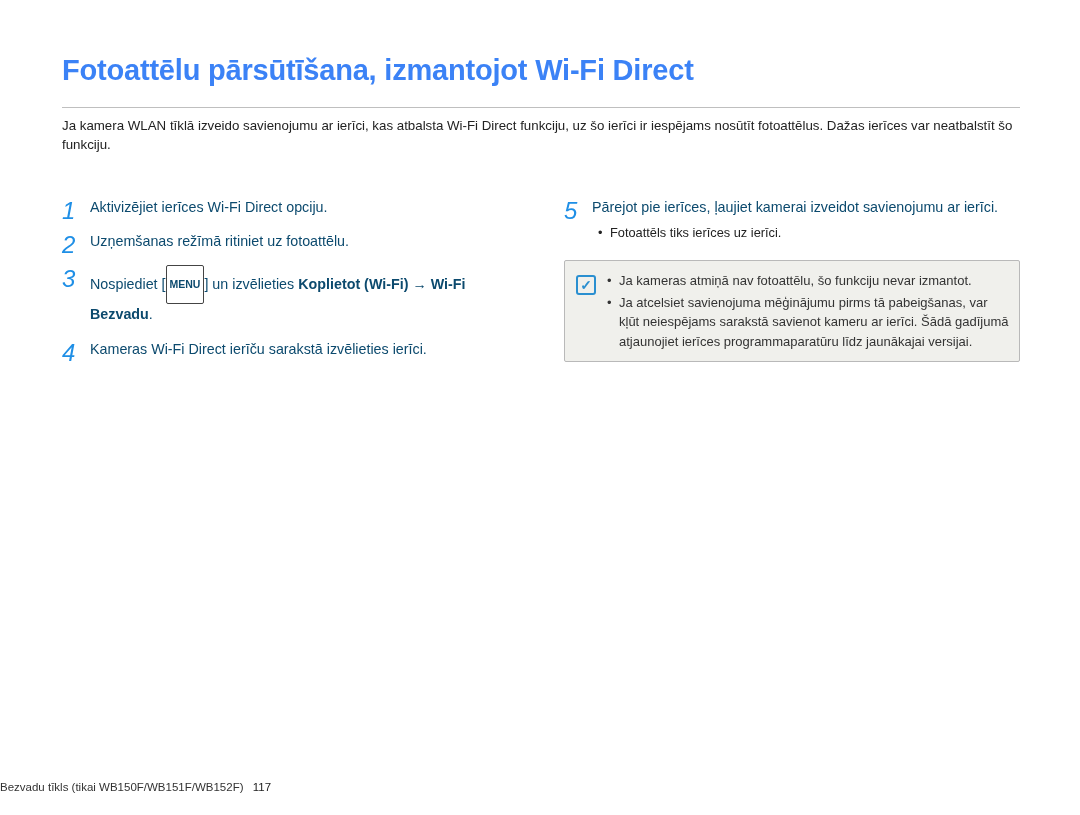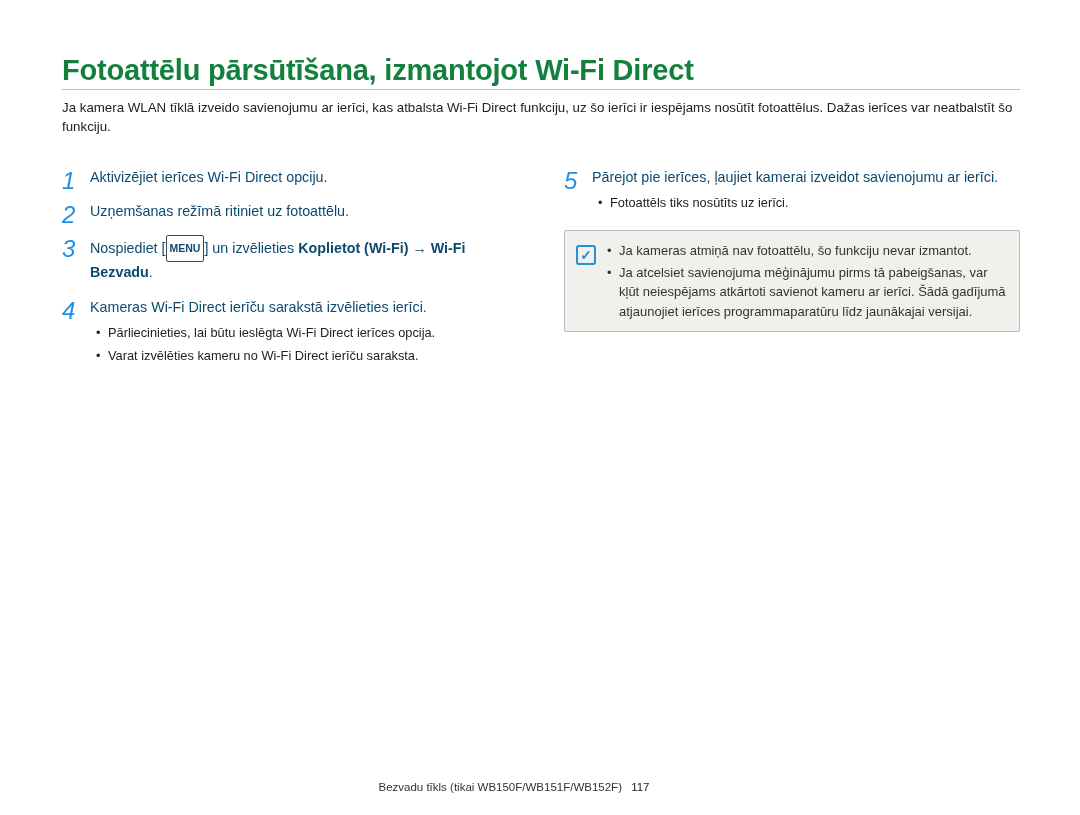--- a/index.html
+++ b/index.html
@@ -1,40 +1,40 @@
 <!DOCTYPE html>
 <html><head>
 <meta charset="utf-8">
 <style>
   * { box-sizing: border-box; margin: 0; padding: 0; }
   html, body { width: 1080px; height: 815px; background: #fff; font-family: Arial, Helvetica, sans-serif; color: #222; }
   .page { padding: 54px 60px 0 62px; }
-  .title { color: #15803d; font-size: 29px; font-weight: bold; letter-spacing: -0.2px; margin-bottom: 2px; }
+  .title { color: #3b82f6; font-size: 29px; font-weight: bold; letter-spacing: -0.2px; margin-bottom: 20px; }
   .hr { border: none; border-top: 1px solid #bfbfbf; margin-bottom: 8px; }
-  .intro { font-size: 13.3px; line-height: 1.45; color: #222; margin-bottom: 30px; }
+  .intro { font-size: 13.3px; line-height: 1.45; color: #222; margin-bottom: 42px; }
   .cols { display: flex; gap: 46px; }
   .col { width: 468px; }
   .step { display: flex; margin-bottom: 4px; }
   .step + .step { margin-top: 8px; }
   .num { color: #1f8fe6; font-size: 24px; font-style: italic; font-weight: 500; width: 28px; flex-shrink: 0; line-height: 1.05; padding-top: 1px; }
   .body { flex: 1; }
   .stext { font-size: 14.3px; line-height: 1.45; color: #0c4a6e; }
   .stext .bold { font-weight: bold; }
-  .inline-key { display: inline-block; border: 1px solid #444; border-radius: 2px; padding: 6px 3px; font-size: 10.5px; line-height: 13px; vertical-align: 1px; font-weight: bold; }
+  .inline-key { display: inline-block; border: 1px solid #444; border-radius: 2px; padding: 12px 3px; font-size: 10.5px; line-height: 13px; vertical-align: 1px; font-weight: bold; }
   ul.sub { list-style: none; margin-top: 6px; }
   ul.sub li { font-size: 12.8px; line-height: 1.55; color: #222; padding-left: 18px; position: relative; margin-bottom: 3px; }
   ul.sub li::before { content: "•"; position: absolute; left: 6px; top: 0; }
   .notebox { display: flex; border: 1px solid #b9b9b9; background: #f0f0ec; border-radius: 2px; margin-top: 14px; padding: 10px 10px 10px 0; }
   .notebox .icon { width: 42px; display: flex; align-items: flex-start; justify-content: center; padding-top: 4px; }
   .notebox .icon .circ { width: 20px; height: 20px; border: 2px solid #2a8fd0; border-radius: 3px; display: flex; align-items: center; justify-content: center; color: #2a8fd0; font-weight: bold; font-size: 14px; }
   .notebox ul { list-style: none; flex: 1; }
   .notebox ul li { font-size: 13px; line-height: 1.5; color: #333; position: relative; padding-left: 12px; }
   .notebox ul li + li { margin-top: 2px; }
   .notebox ul li::before { content: "•"; position: absolute; left: 0; top: 0; }
-  .footer { position: absolute; bottom: 22px; left: 0; width: 1028px; text-align: center; font-size: 11.5px; color: #333; }
+  .footer { position: absolute; bottom: 22px; left: 0; width: 1028px; font-size: 11.5px; color: #333; }
   .footer .pg { margin-left: 6px; color: #222; }
   .arrow { font-family: Arial; }
 </style>
 </head>
 <body>
 
 <div class="page">
   <h1 class="title">Fotoattēlu pārsūtīšana, izmantojot Wi-Fi Direct</h1>
   <hr class="hr">
   <p class="intro">Ja kamera WLAN tīklā izveido savienojumu ar ierīci, kas atbalsta Wi-Fi Direct funkciju, uz šo ierīci ir iespējams nosūtīt fotoattēlus. Dažas ierīces var neatbalstīt šo funkciju.</p>
@@ -64,48 +64,44 @@
           </p>
           <ul class="sub">
           </ul>
         </div>
       </div>
 
       <div class="step">
         <div class="num">4</div>
         <div class="body">
           <p class="stext">Kameras Wi-Fi Direct ierīču sarakstā izvēlieties ierīci.</p>
-          <ul class="sub">
-            <li>Pārliecinieties, lai būtu ieslēgta Wi-Fi Direct ierīces opcija.</li>
-            <li>Varat izvēlēties kameru no Wi-Fi Direct ierīču saraksta.</li>
-          </ul>
         </div>
       </div>
 
     </div>
 
     <div class="col">
 
       <div class="step">
         <div class="num">5</div>
         <div class="body">
           <p class="stext">Pārejot pie ierīces, ļaujiet kamerai izveidot savienojumu ar ierīci.</p>
           <ul class="sub">
-            <li>Fotoattēls tiks nosūtīts uz ierīci.</li>
+            <li>Fotoattēls tiks ierīces uz ierīci.</li>
           </ul>
         </div>
       </div>
 
       <div class="notebox">
         <div class="icon">
             <div class="circ">✓</div>
           </div>
         <ul>
           <li>Ja kameras atmiņā nav fotoattēlu, šo funkciju nevar izmantot.</li>
-          <li>Ja atcelsiet savienojuma mēģinājumu pirms tā pabeigšanas, var kļūt neiespējams atkārtoti savienot kameru ar ierīci. Šādā gadījumā atjaunojiet ierīces programmaparatūru līdz jaunākajai versijai.</li>
+          <li>Ja atcelsiet savienojuma mēģinājumu pirms tā pabeigšanas, var kļūt neiespējams sarakstā savienot kameru ar ierīci. Šādā gadījumā atjaunojiet ierīces programmaparatūru līdz jaunākajai versijai.</li>
         </ul>
       </div>
 
     </div>
   </div>
 </div>
 
 <div class="footer">
   <span>Bezvadu tīkls (tikai WB150F/WB151F/WB152F)</span>
   <span class="pg">117</span>

